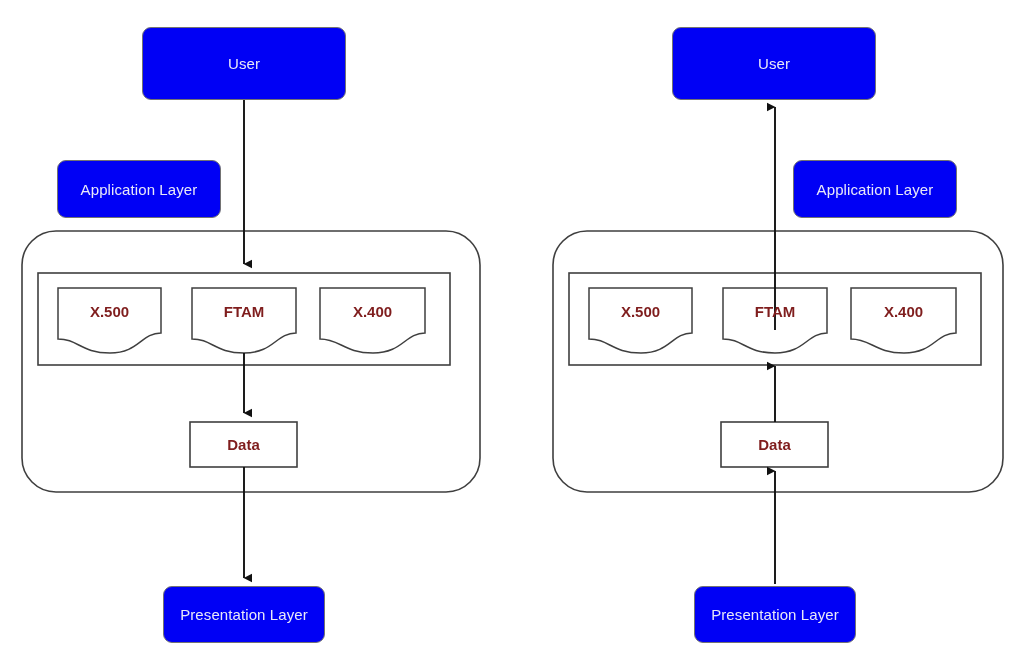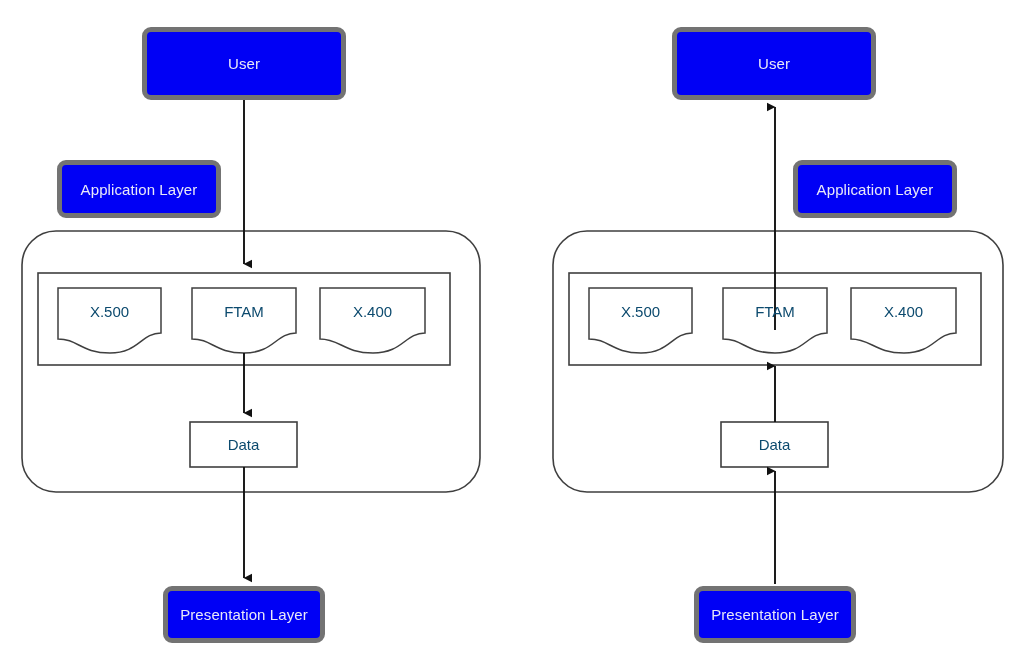--- a/index.html
+++ b/index.html
@@ -22,42 +22,43 @@
   svg.layer {
     position: absolute;
     left: 0;
     top: 0;
     width: 1024px;
     height: 651px;
   }
   .blue-box {
     position: absolute;
     background: #0000F5;
-    border: 5px solid #737373;
+    border: 1px solid #737373;
     border-radius: 9px;
     box-sizing: border-box;
     display: flex;
     align-items: center;
     justify-content: center;
     color: #e8e8f8;
     font-size: 15px;
     font-family: "Liberation Sans", sans-serif;
     letter-spacing: 0.1px;
     white-space: nowrap;
   }
   .doc-label, .plain-label {
     position: absolute;
     display: flex;
     align-items: center;
     justify-content: center;
-    color: #0c4a6e;
+    color: #7f1d1d;
     font-size: 15px;
     font-family: "Liberation Sans", sans-serif;
     white-space: nowrap;
     pointer-events: none;
+    font-weight: bold;
   }
 </style>
 </head>
 <body>
 
 <div id="canvas">
 
   <svg class="layer" viewBox="0 0 1024 651" xmlns="http://www.w3.org/2000/svg">
 
     <defs>

